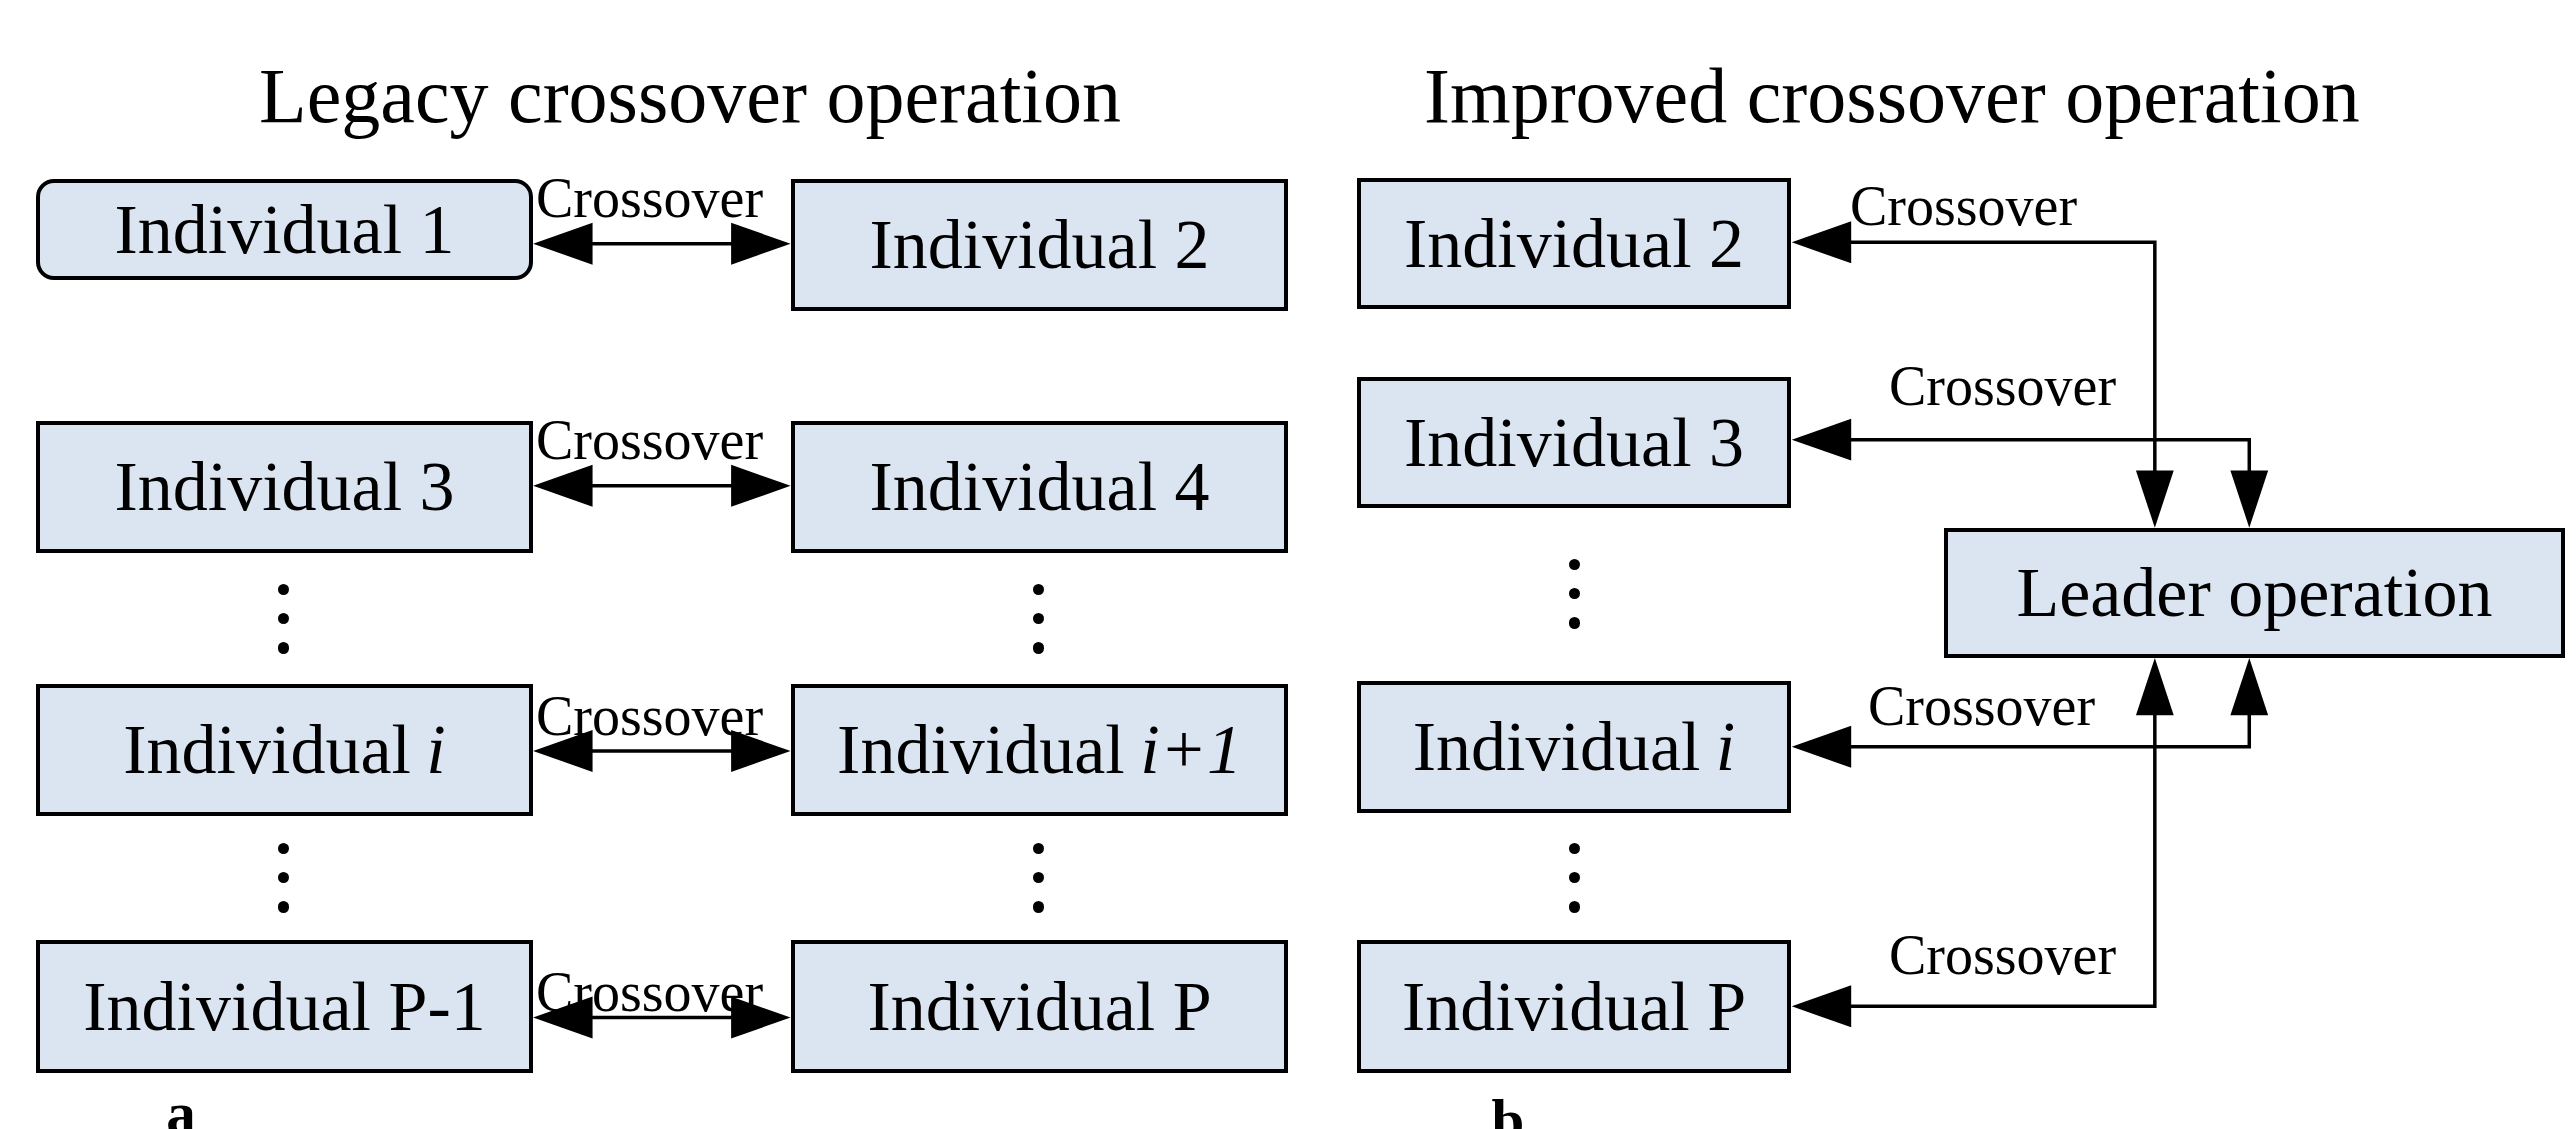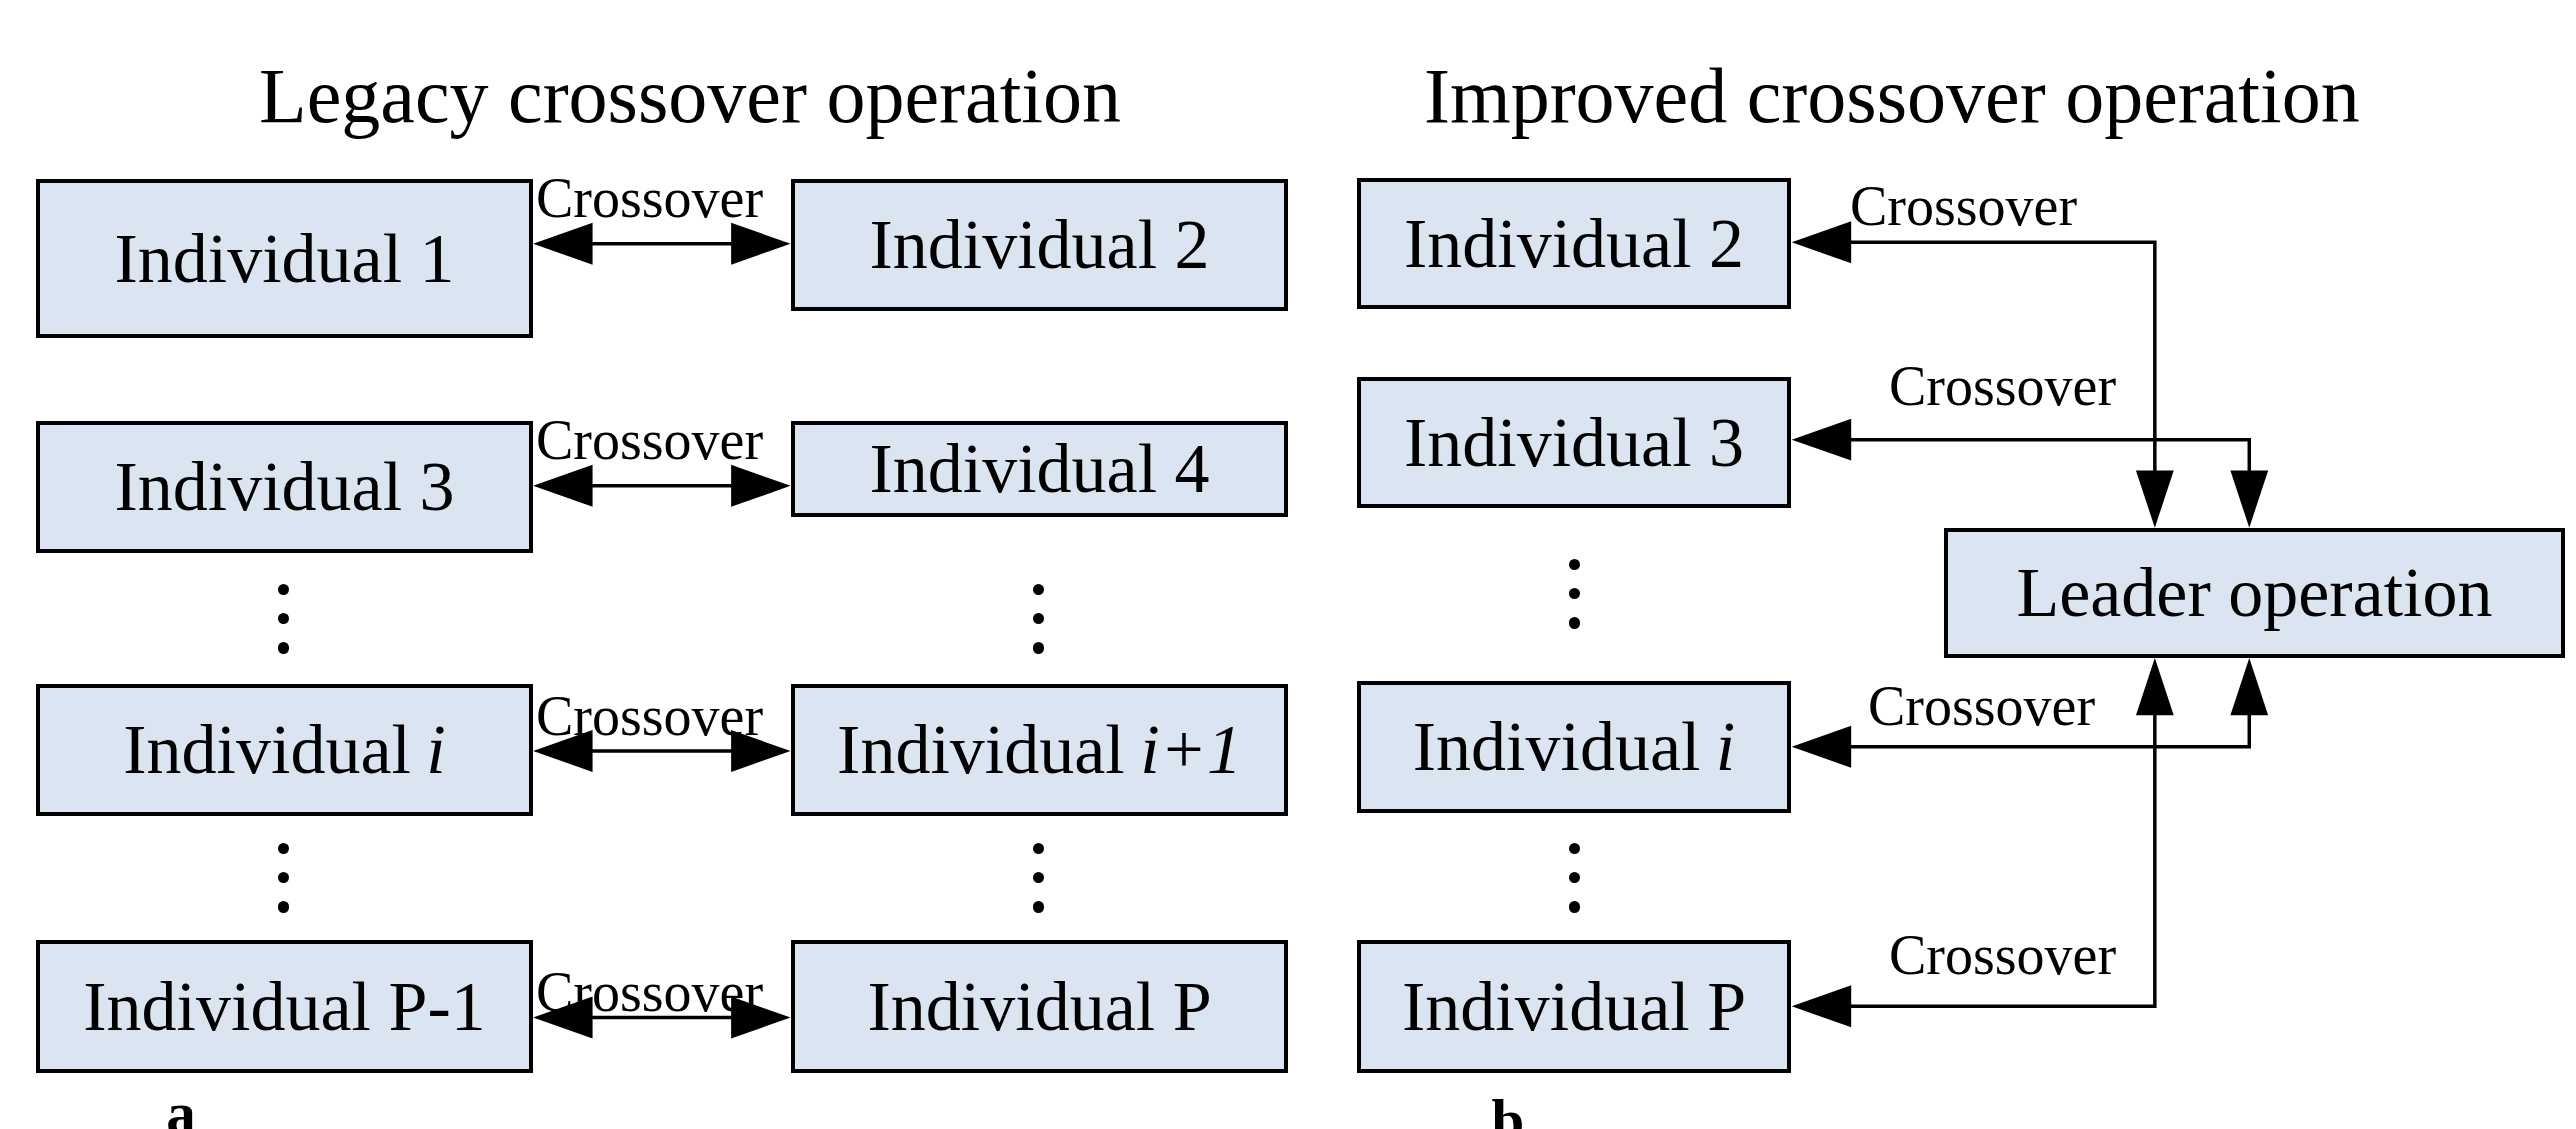--- a/index.html
+++ b/index.html
@@ -78,33 +78,33 @@
 
     <g>
       <polygon class="fillb" points="2561,1394 2646,1364 2646,1424"></polygon>
       <polyline class="stroke" points="2642,1394 3080,1394 3080,974"></polyline>
       <polygon class="fillb" points="3080,896 3053,978 3107,978"></polygon>
     </g>
   </svg>
 
   <div class="title" style="left:235px;top:17.5px;width:910px;">Legacy crossover operation</div>
 
-  <div class="box" style="left:36px;top:148px;width:497px;height:159px;">
+  <div class="box" style="left:36px;top:148px;width:497px;height:101px;border-radius:18px;">
     <span class="t">Individual 1</span>
   </div>
   <div class="xl" style="left:536px;top:139px;width:252px;">Crossover</div>
   <div class="box" style="left:791px;top:148px;width:497px;height:132px;">
     <span class="t">Individual 2</span>
   </div>
 
   <div class="box" style="left:36px;top:390px;width:497px;height:132px;">
     <span class="t">Individual 3</span>
   </div>
   <div class="xl" style="left:536px;top:381px;width:252px;">Crossover</div>
-  <div class="box" style="left:791px;top:390px;width:497px;height:96px;">
+  <div class="box" style="left:791px;top:390px;width:497px;height:132px;">
     <span class="t">Individual 4</span>
   </div>
 
   <div class="dots" style="left:278px;top:553px;">
       <i></i>
       <i></i>
       <i></i>
     </div>
   <div class="dots" style="left:1033px;top:553px;">
       <i></i>

